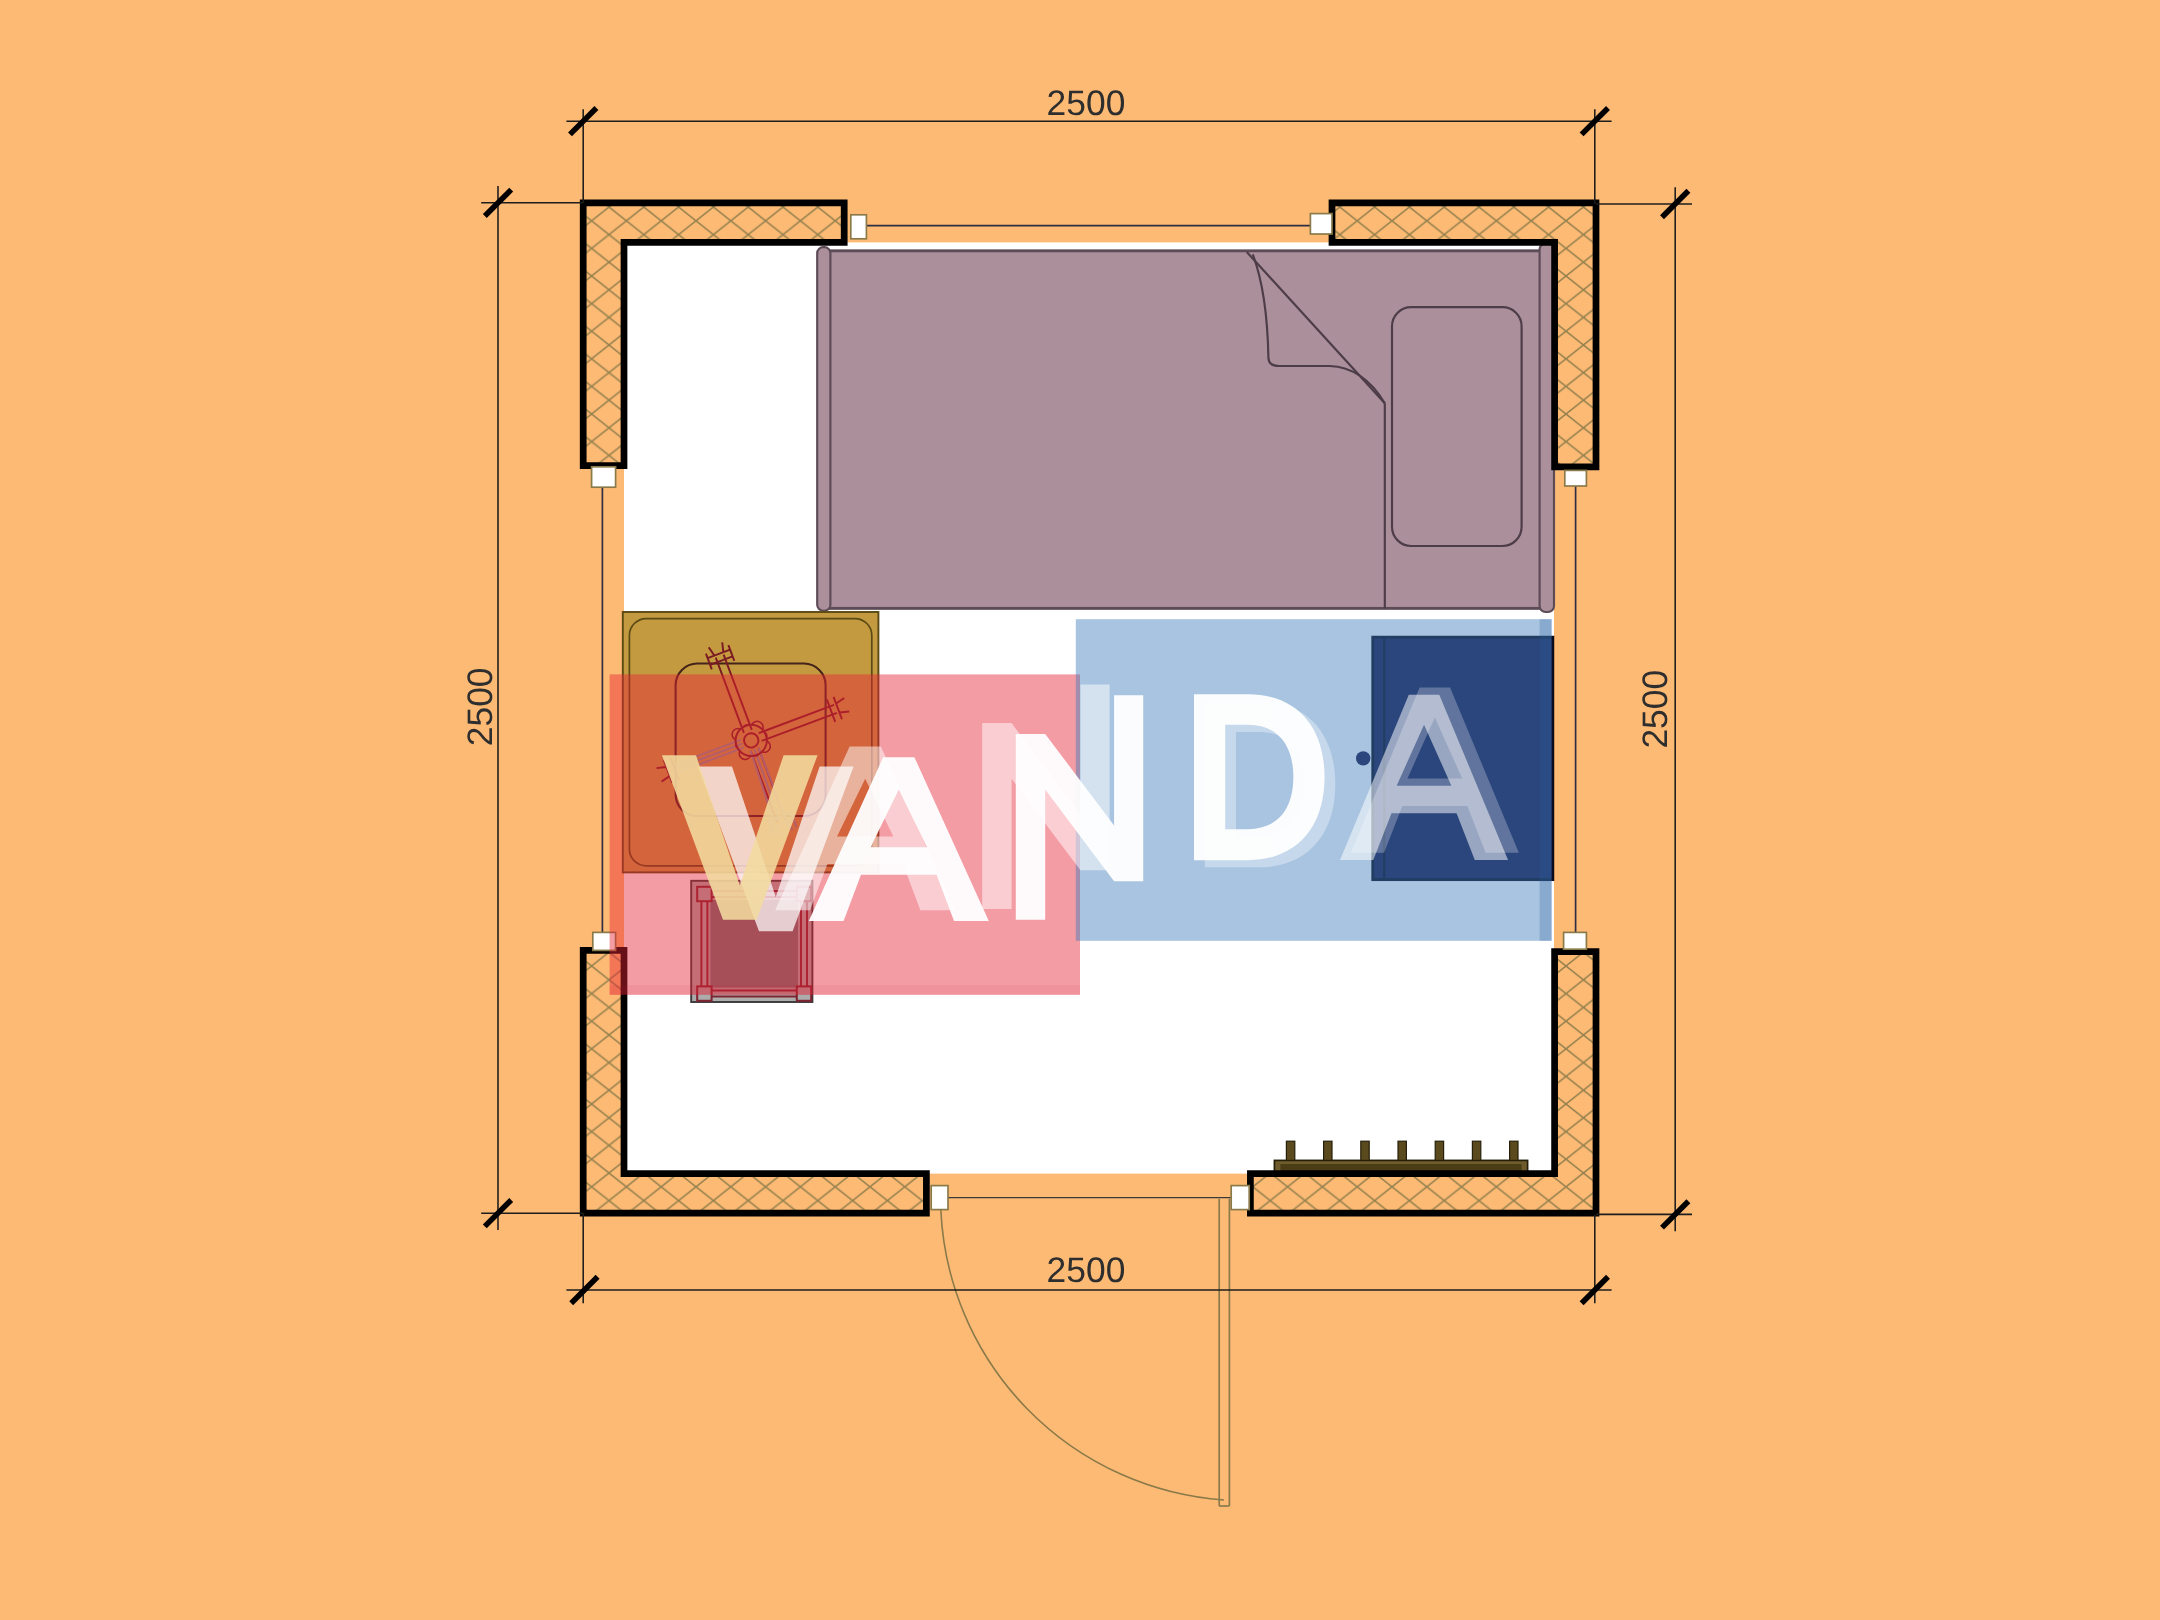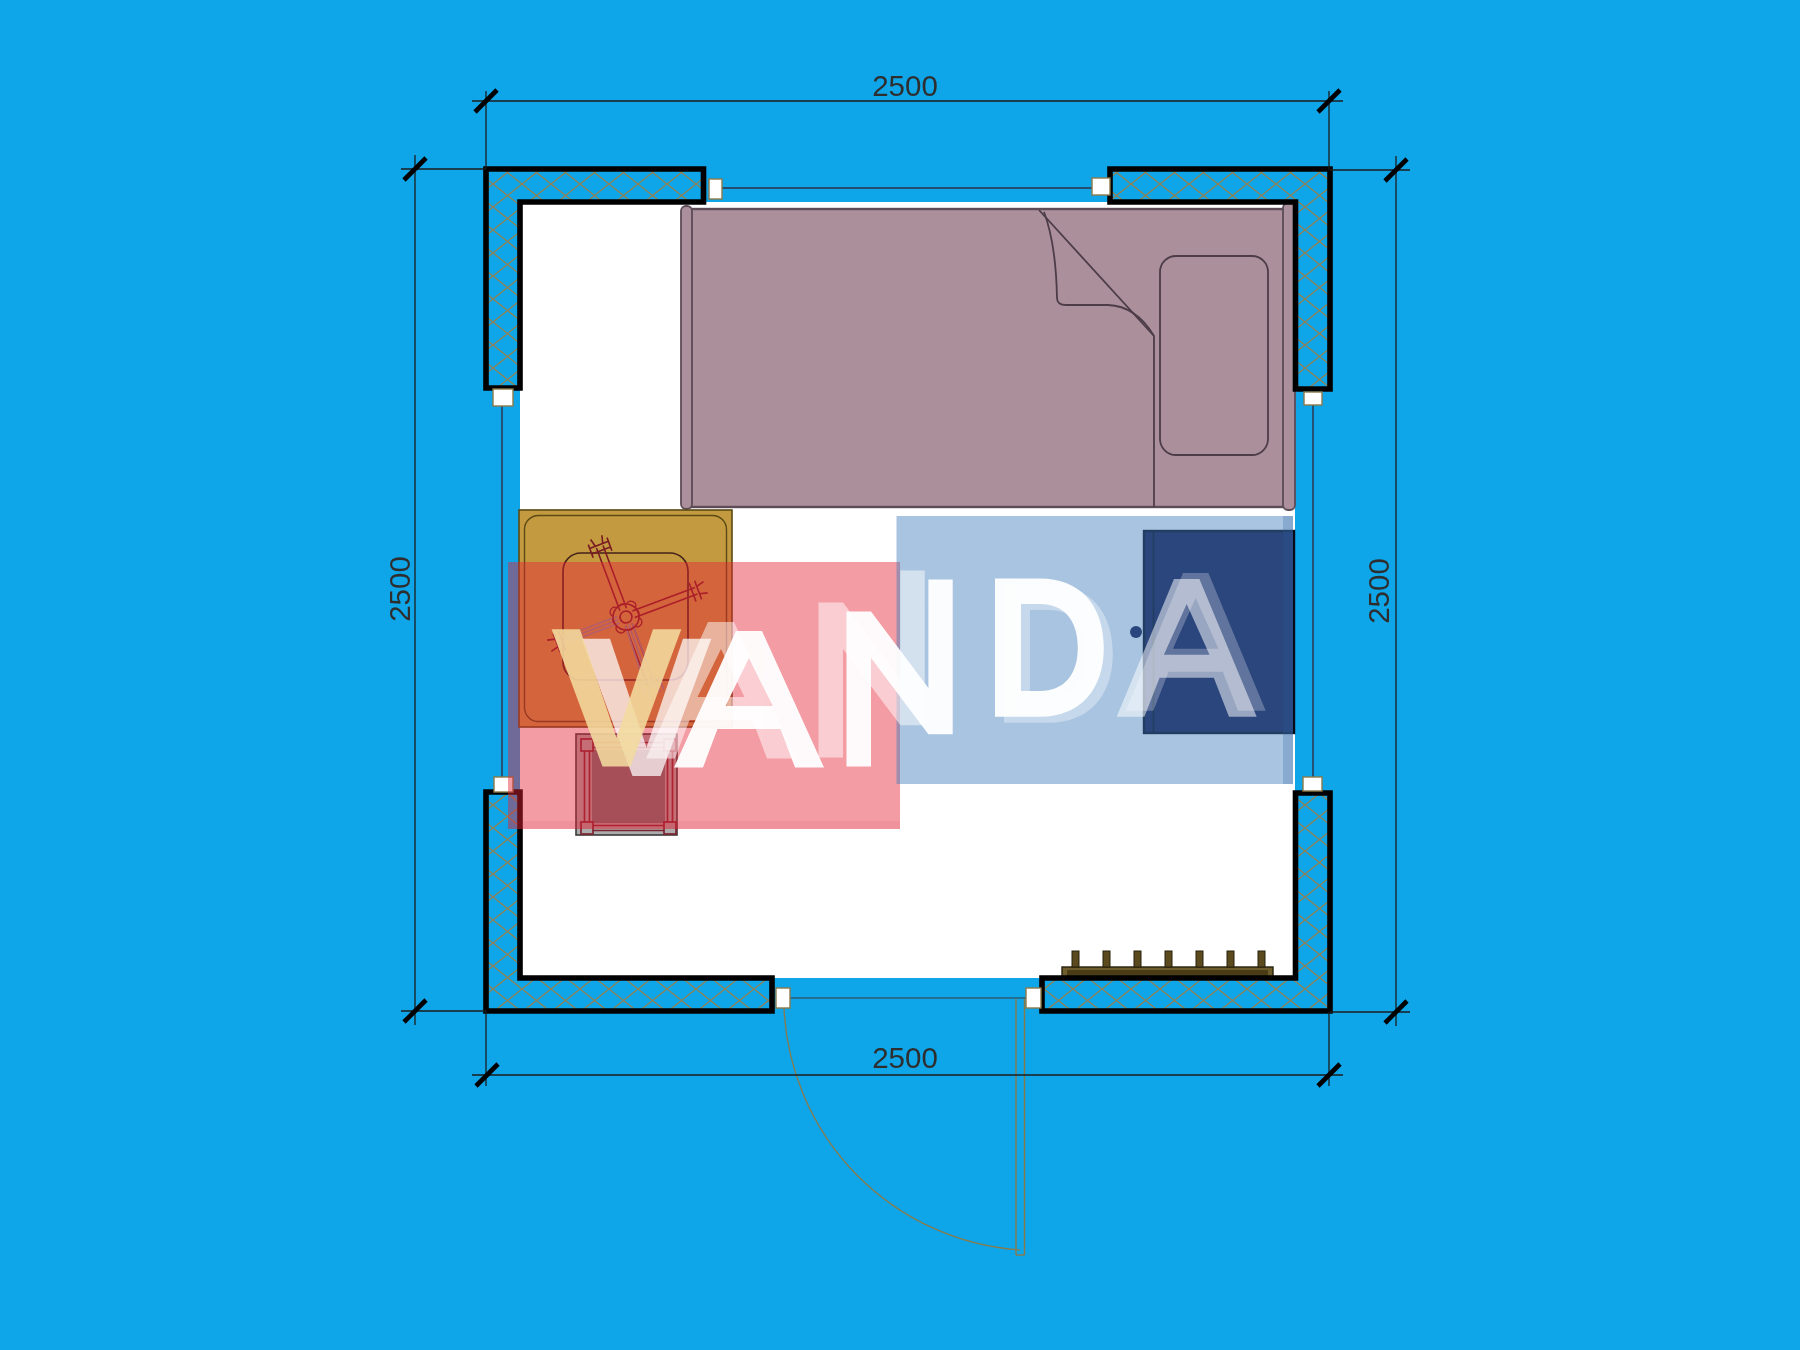--- a/index.html
+++ b/index.html
@@ -1,16 +1,16 @@
 <!DOCTYPE html>
 <html><head>
 <meta charset="utf-8">
 <style>
   html,body{margin:0;padding:0;background:#ffffff;}
-  .page{position:relative;width:1800px;height:1350px;background:#0ea5e9;overflow:hidden;
+  .page{position:relative;width:1800px;height:1350px;background:#fdba74;overflow:hidden;
         font-family:"Liberation Sans", sans-serif;}
   svg{position:absolute;left:0;top:0;}
   text{font-family:"Liberation Sans", sans-serif;}
 </style>
 </head>
 <body>
 <div class="page">
 <svg width="1800" height="1350" viewBox="0 0 1800 1350">
 <defs>
   <pattern id="hatch" patternUnits="userSpaceOnUse" width="29" height="23">

